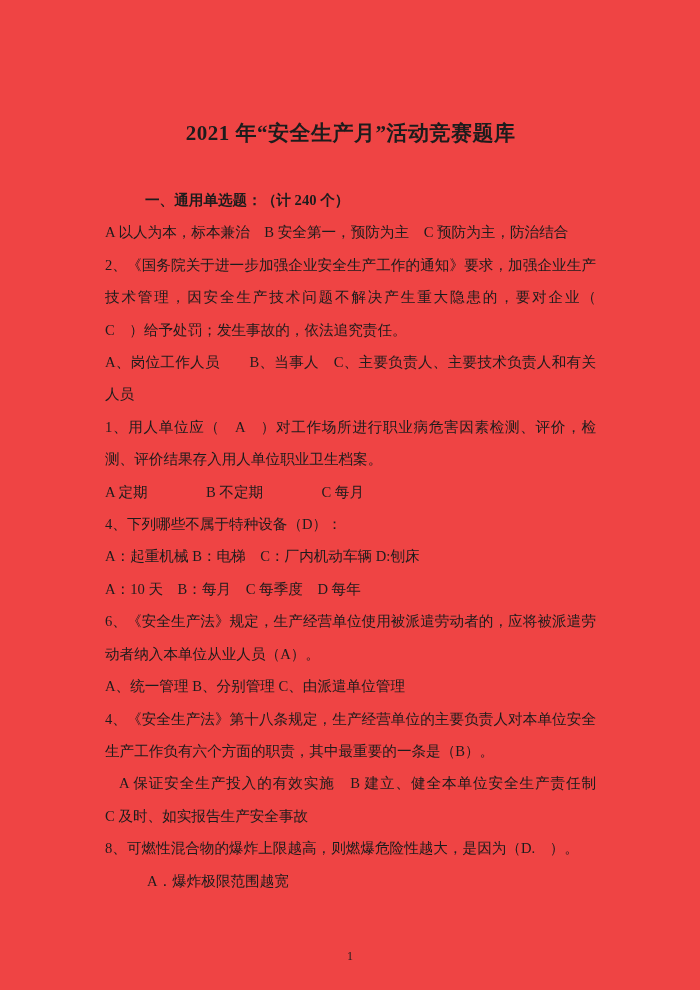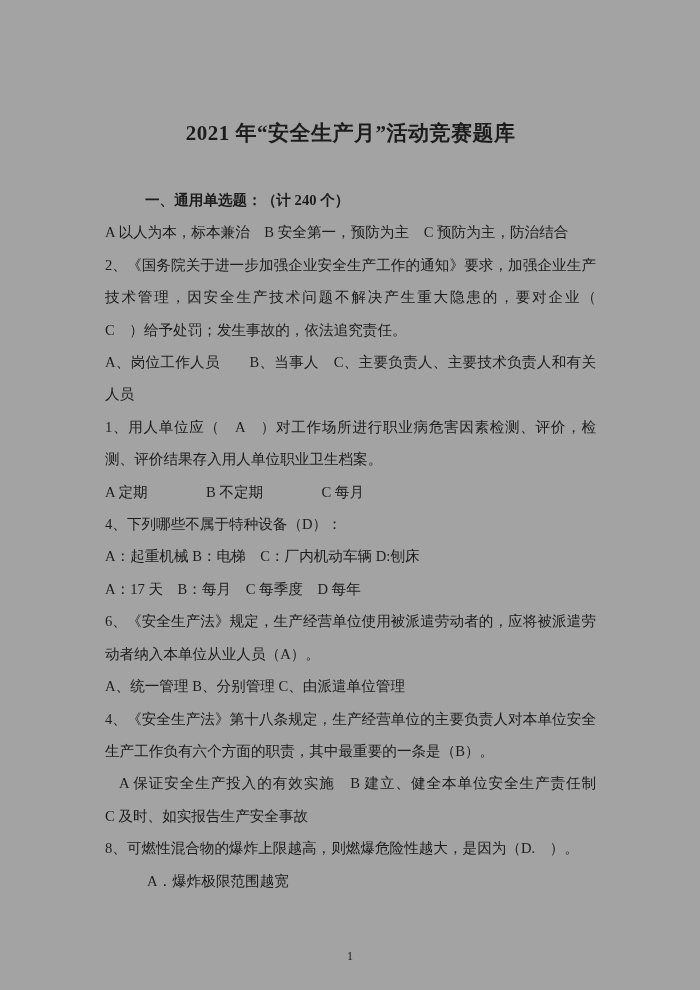--- a/index.html
+++ b/index.html
@@ -6,21 +6,21 @@
     margin: 0;
     padding: 0;
     background: #ffffff;
   }
   .page {
     width: 700px;
     height: 990px;
     position: relative;
     box-sizing: border-box;
     padding: 118px 104px 0 105px;
-    background: #a3a3a3;
+    background: #ef4444;
     color: #1c1c1c;
     font-family: "Liberation Serif", "DejaVu Serif", serif;
     overflow: hidden;
   }
   .doc-title {
     margin: 0 0 36px 0;
     font-size: 21px;
     font-weight: bold;
     line-height: 30px;
     text-align: center;
@@ -60,21 +60,21 @@
 
   <div>
       <p class="line heading">一、通用单选题：（计 240 个）</p>
       <p class="line normal">A 以人为本，标本兼治　B 安全第一，预防为主　C 预防为主，防治结合</p>
       <p class="line normal">2、《国务院关于进一步加强企业安全生产工作的通知》要求，加强企业生产技术管理，因安全生产技术问题不解决产生重大隐患的，要对企业（　C　）给予处罚；发生事故的，依法追究责任。</p>
       <p class="line normal">A、岗位工作人员　　B、当事人　C、主要负责人、主要技术负责人和有关人员</p>
       <p class="line normal">1、用人单位应（　A　）对工作场所进行职业病危害因素检测、评价，检测、评价结果存入用人单位职业卫生档案。</p>
       <p class="line normal">A 定期　　　　B 不定期　　　　C 每月</p>
       <p class="line normal">4、下列哪些不属于特种设备（D）：</p>
       <p class="line normal">A：起重机械 B：电梯　C：厂内机动车辆 D:刨床</p>
-      <p class="line normal">A：17 天　B：每月　C 每季度　D 每年</p>
+      <p class="line normal">A：10 天　B：每月　C 每季度　D 每年</p>
       <p class="line normal">6、《安全生产法》规定，生产经营单位使用被派遣劳动者的，应将被派遣劳动者纳入本单位从业人员（A）。</p>
       <p class="line normal">A、统一管理 B、分别管理 C、由派遣单位管理</p>
       <p class="line normal">4、《安全生产法》第十八条规定，生产经营单位的主要负责人对本单位安全生产工作负有六个方面的职责，其中最重要的一条是（B）。</p>
       <p class="line hang">A 保证安全生产投入的有效实施　B 建立、健全本单位安全生产责任制　　C 及时、如实报告生产安全事故</p>
       <p class="line normal">8、可燃性混合物的爆炸上限越高，则燃爆危险性越大，是因为（D.　）。</p>
       <p class="line indent">A．爆炸极限范围越宽</p>
     </div>
 
   <div class="footer">1</div>
 </div>

